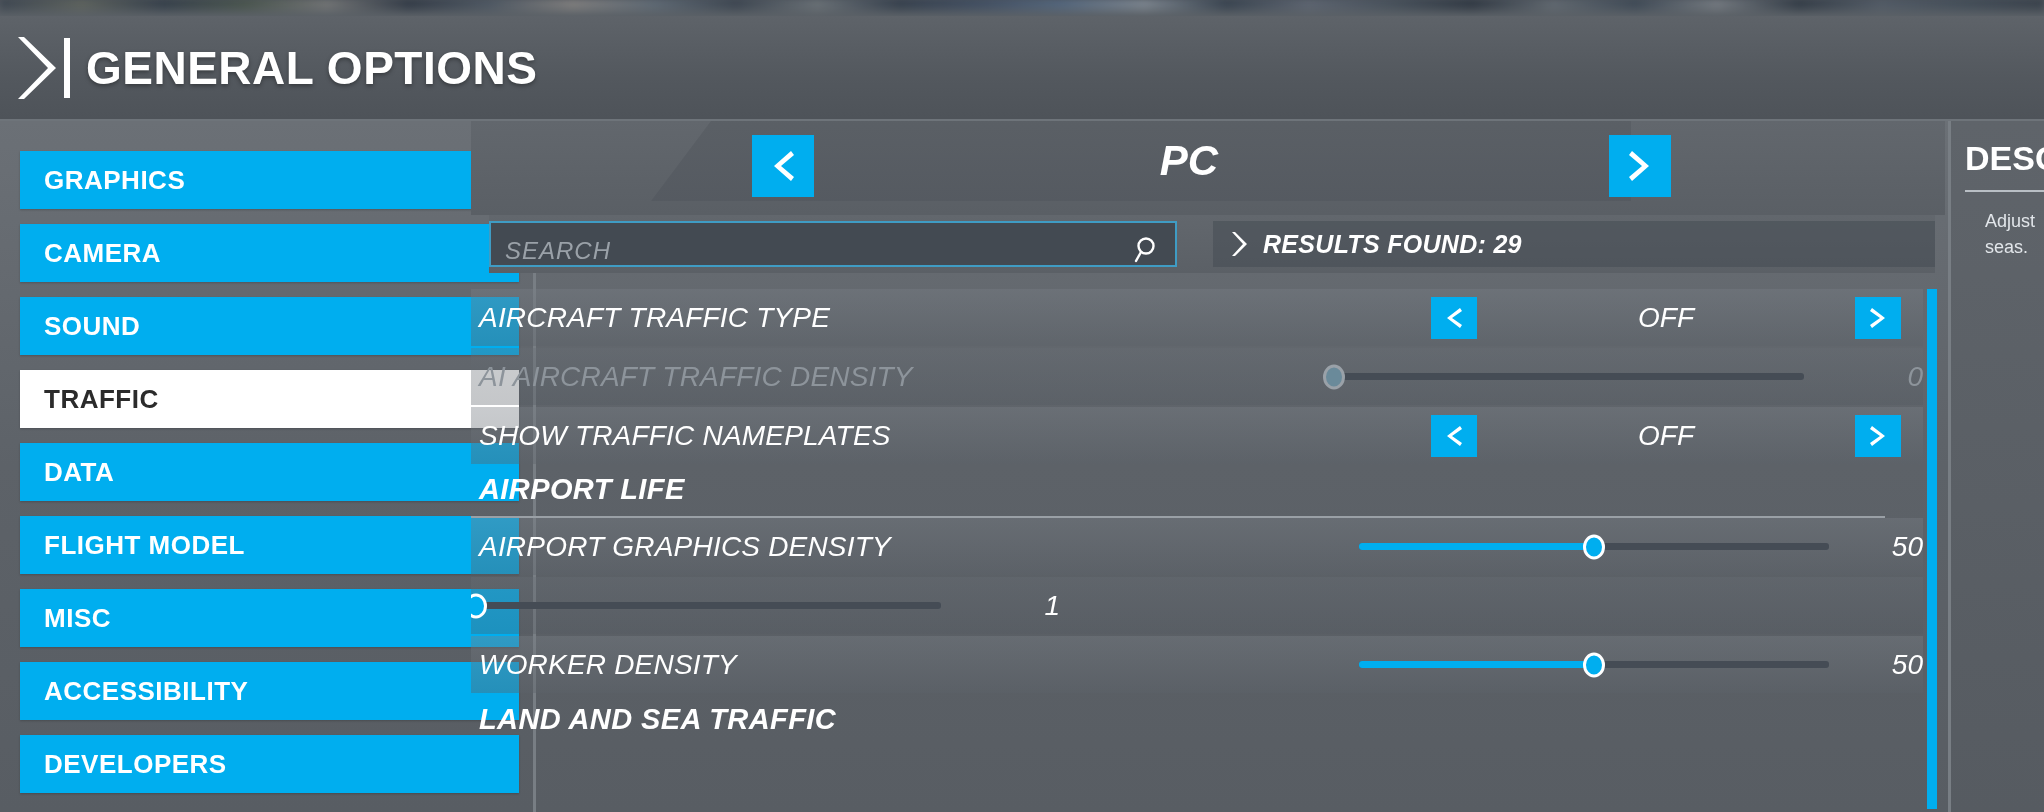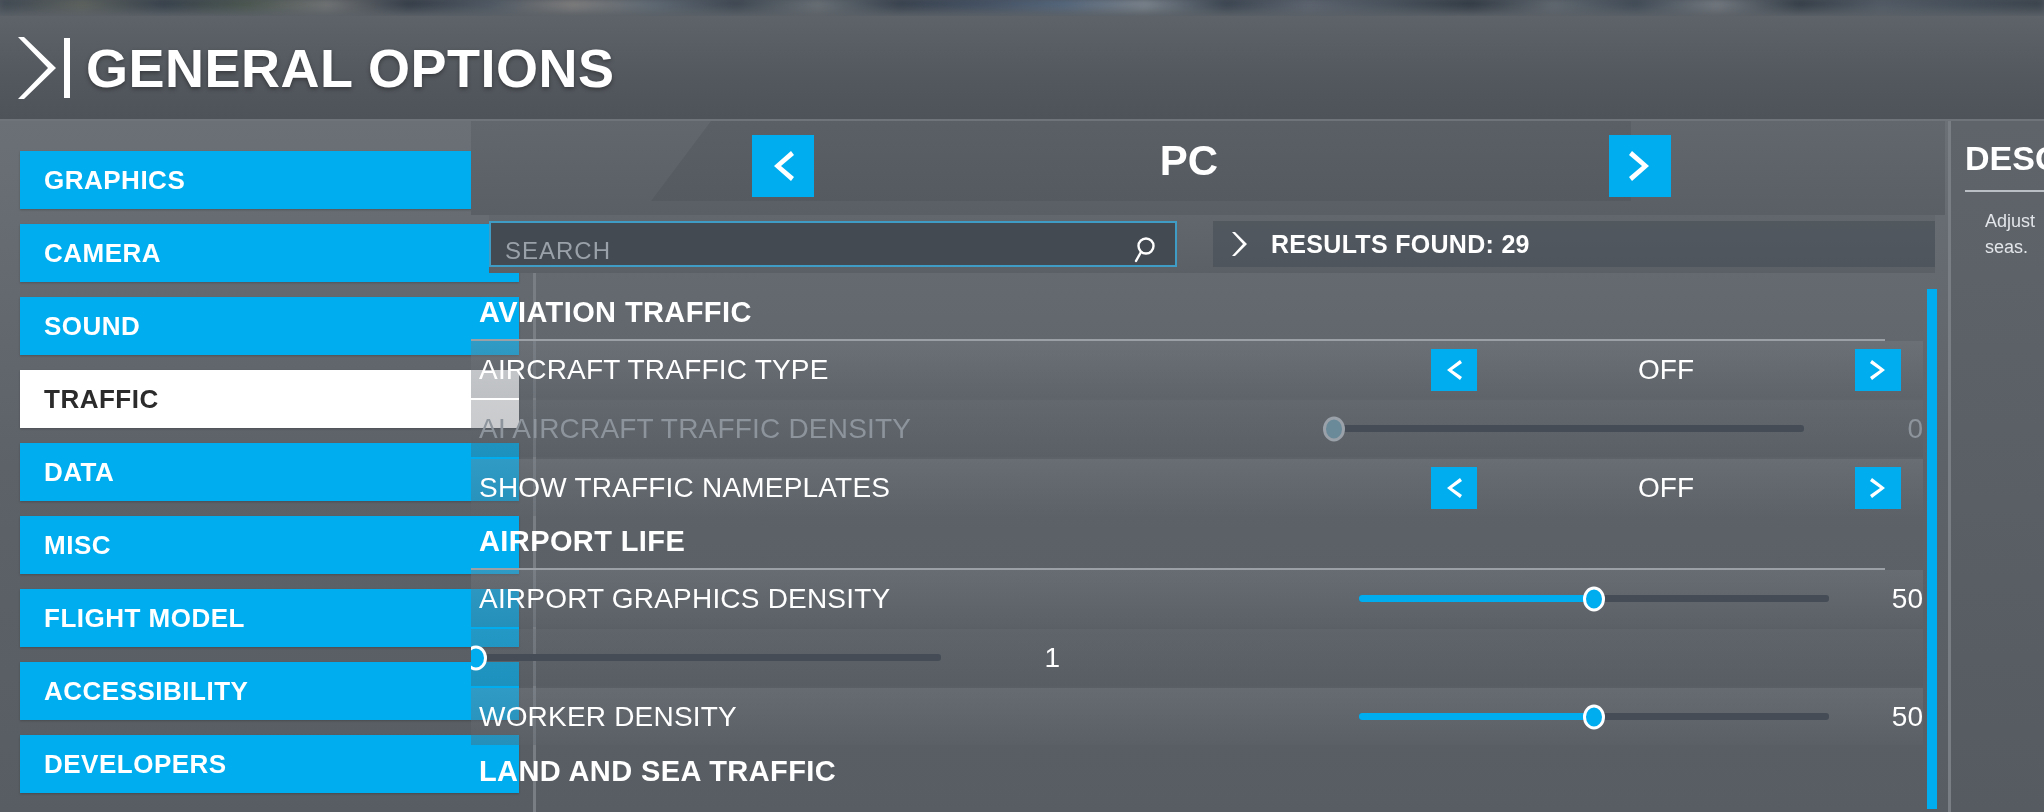--- a/index.html
+++ b/index.html
@@ -38,21 +38,21 @@
   }
   .header-inner { display:flex; align-items:center; height:100%; padding-left:14px; }
   .hdr-chevron {
     width:46px; height:66px; position:relative; flex:0 0 auto;
   }
   .hdr-chevron svg { display:block; }
   .hdr-divider {
     width:6px; height:60px; background:#ffffff; margin:0 16px 0 4px; flex:0 0 auto;
   }
   .hdr-title {
-    color:#ffffff; font-size:54px; font-weight:bold; letter-spacing:0.5px;
+    color:#ffffff; font-size:46px; font-weight:bold; letter-spacing:0.5px;
     line-height:1; white-space:nowrap;
     text-shadow:0 2px 4px rgba(0,0,0,0.35);
   }
 
   
   .body-area {
     position:absolute; top:121px; left:0; width:2044px; height:691px;
     background:linear-gradient(180deg,#6b7076 0%, #5d6268 50%, #585d63 100%);
   }
 
@@ -67,21 +67,21 @@
     background:#00AEEF;
     display:flex; align-items:center;
     padding-left:24px;
     color:#ffffff; font-size:26px; font-weight:bold; letter-spacing:0.5px;
     box-shadow:0 1px 2px rgba(0,0,0,0.2);
   }
   .side-item.selected { background:#ffffff; color:#2b2b2b; }
 
   
   .center {
-    position:absolute; top:0; left:471px; width:1474px; height:673px;
+    position:absolute; top:0; left:471px; width:1474px; height:673px;font-style:italic;
   }
 
   
   .tabrow {
     position:relative; height:94px;
     background:linear-gradient(180deg,#62676d 0%, #5a5f65 100%);
   }
   .tab-trapezoid {
     position:absolute; top:0; left:180px; width:980px; height:80px;
     background:linear-gradient(180deg,#595e64 0%, #545960 100%);
@@ -111,21 +111,21 @@
   .search-box {
     position:relative; width:688px; height:46px;
     background:#434a52; border:2px solid #3f9cc4;
     display:flex; align-items:flex-end; padding:0 14px;
   }
   .search-text {
     color:#9aa1a8; font-size:24px; letter-spacing:1px; flex:1 1 auto;
   }
   .search-icon { flex:0 0 auto; display:flex; align-items:center; }
   .results {
-    display:flex; align-items:center; gap:22px; margin-left:36px;
+    display:flex; align-items:center; gap:14px; margin-left:36px;
     height:46px; padding:0 16px;
     background:rgba(70,76,83,0.55);
     flex:1 1 auto;
   }
   .results-chevron { flex:0 0 auto; display:flex; align-items:center; }
   .results-text { color:#ffffff; font-size:25px; font-weight:bold; letter-spacing:0.3px; }
 
   
   .list-wrap {
     position:relative; margin:16px 0 0 0; height:520px;
@@ -245,24 +245,24 @@
       <div class="side-item">
           <span>SOUND</span>
         </div>
       <div class="side-item selected">
           <span>TRAFFIC</span>
         </div>
       <div class="side-item">
           <span>DATA</span>
         </div>
       <div class="side-item">
+          <span>FLIGHT MODEL</span>
+        </div>
+      <div class="side-item">
           <span>MISC</span>
-        </div>
-      <div class="side-item">
-          <span>FLIGHT MODEL</span>
         </div>
       <div class="side-item">
           <span>ACCESSIBILITY</span>
         </div>
       <div class="side-item">
           <span>DEVELOPERS</span>
         </div>
     </div>
 
     <div class="center">
@@ -300,23 +300,20 @@
               <polygon points="3,1 6,1 18,13 6,25 3,25 14,13" fill="#ffffff"></polygon>
             </svg>
           </div>
           <div class="results-text">RESULTS FOUND: 29</div>
         </div>
       </div>
 
       <div class="list-wrap">
         <div class="list">
 
-          <div class="sec-header">
-            <span>AVIATION TRAFFIC</span>
-          </div>
 
           <div class="row">
             <div class="row-label">AIRCRAFT TRAFFIC TYPE</div>
             <div class="spinner">
               <div class="spin-btn">
                 <svg width="20" height="24" viewBox="0 0 20 24">
                   <polygon points="16,2 18,5 8,12 18,19 16,22 3,12" fill="#ffffff"></polygon>
                 </svg>
               </div>
               <div class="spin-val">OFF</div>

